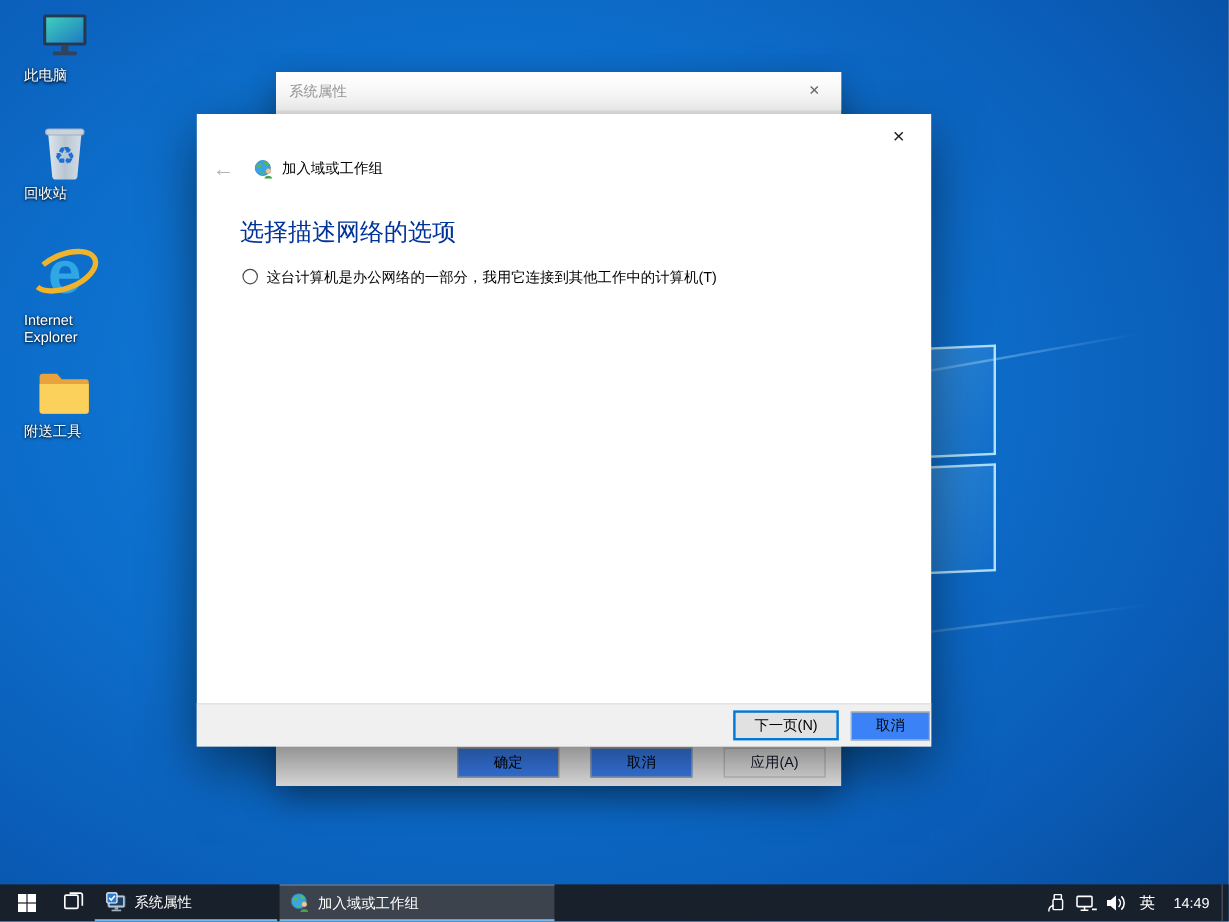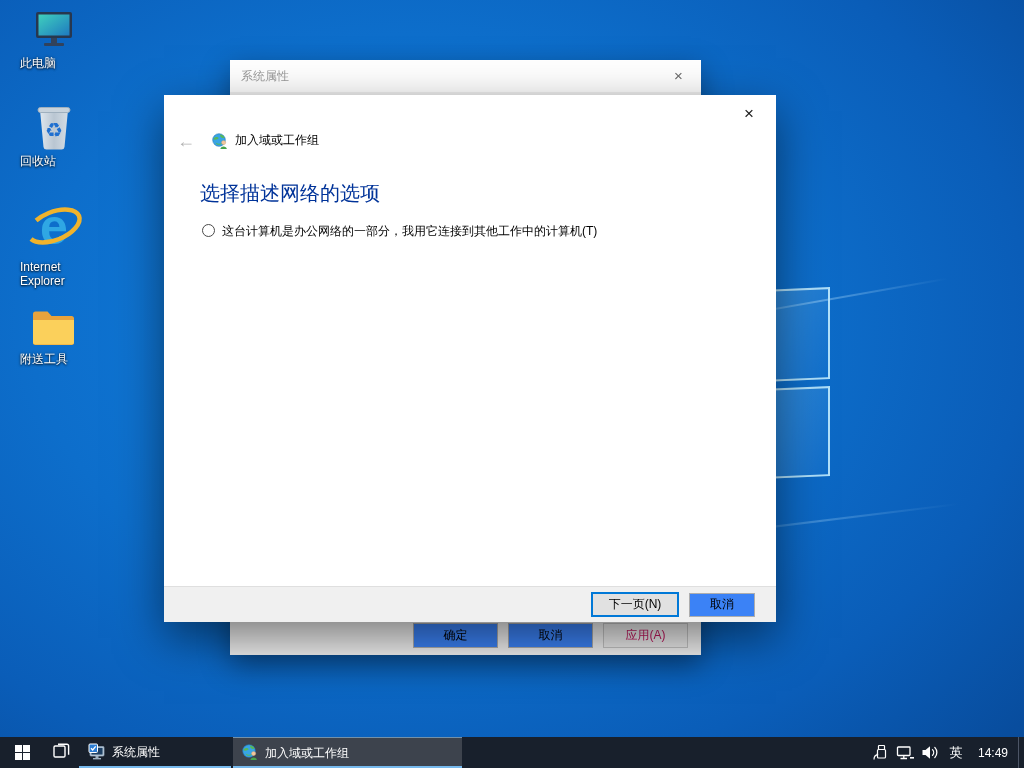--- a/index.html
+++ b/index.html
@@ -28,42 +28,42 @@
   .win-btn { background:#3b82f6; border:1px solid #adadad; font:12px "Liberation Sans","DejaVu Sans",sans-serif;
     display:flex; align-items:center; justify-content:center; cursor:default; }
 
   
   .sysprops { position:absolute; left:230px; top:60px; width:471px; height:595px;
     background:#f0f0f0; box-shadow:0 10px 28px rgba(0,0,0,.42); z-index:5; }
   .sysprops-titlebar { height:32px; background:#ffffff; display:flex; align-items:center; padding-left:11px; }
   .sysprops-title { color:#9a9a9a; font-size:12px; }
   .sysprops-close { position:absolute; top:0; right:0; width:45px; height:31px;
     display:flex; align-items:center; justify-content:center; color:#6b6b6b; font-size:15px; }
-  .sysprops-buttons { position:absolute; bottom:7px; right:13px; display:flex; gap:10px; }
+  .sysprops-buttons { position:absolute; bottom:7px; right:13px; display:flex; gap:26px; }
   .sysprops-buttons .win-btn { width:85px; height:25px; }
-  .win-btn.disabled { background:#ececec; border-color:#c4c4c4; color:#be185d; }
+  .win-btn.disabled { background:#ececec; border-color:#c4c4c4; color:#0f172a; }
 
   
   .wizard { position:absolute; left:164px; top:95px; width:612px; height:527px;
     background:#fff; box-shadow:0 16px 44px rgba(0,0,0,.5); z-index:10; }
   .wizard-close { position:absolute; top:5px; right:9px; width:36px; height:28px;
     display:flex; align-items:center; justify-content:center; color:#1a1a1a; font-size:17px; }
   .wizard-header { position:absolute; top:37px; left:13px; display:flex; align-items:center; }
   .back-arrow { color:#b4b4b4; font-size:18px; line-height:16px; margin-right:17px; }
   .wizard-header .app-icon { margin-right:7px; width:16px; height:16px; }
   .wizard-title { font-size:12px; color:#000; }
   .wizard-heading { position:absolute; top:85px; left:36px; font-size:20px; color:#003399; }
   .option-row { position:absolute; left:38px; display:flex; align-items:flex-start; }
   .radio { width:13px; height:13px; border:1px solid #4a4a4a; border-radius:50%;
     background:#fff; flex:none; margin-top:1px; position:relative; }
   .radio.checked::after { content:""; position:absolute; inset:3px; border-radius:50%; background:#111; }
   .option-label { margin-left:7px; font-size:12px; line-height:16px; color:#000; }
   .wizard-footer { position:absolute; left:0; right:0; bottom:0; height:36px;
     background:#f0f0f0; border-top:1px solid #dfdfdf;
-    display:flex; align-items:center; justify-content:flex-end; gap:10px; padding-right:21px; }
+    display:flex; align-items:center; justify-content:flex-end; gap:10px; padding-right:1px; }
   .btn-next { width:88px; height:25px; background:#e1e1e1; border:2px solid #0078d7;
     display:flex; align-items:center; justify-content:center; font-size:12px; }
   .btn-cancel { width:66px; height:24px; }
 
   
   .taskbar { position:absolute; left:0; right:0; bottom:0; height:31px;
     background:#18202c; display:flex; align-items:stretch; z-index:20; color:#fff; }
   .tb-btn { display:flex; align-items:center; justify-content:center; cursor:default; }
   .start-btn { width:44px; }
   .winlogo { width:15px; height:15px; display:grid; grid-template-columns:7px 7px; grid-template-rows:7px 7px; gap:1px; }

